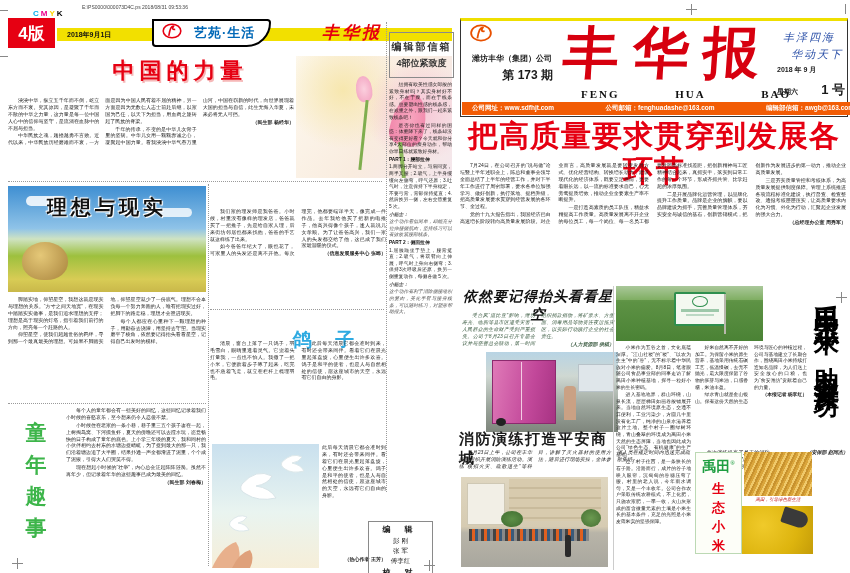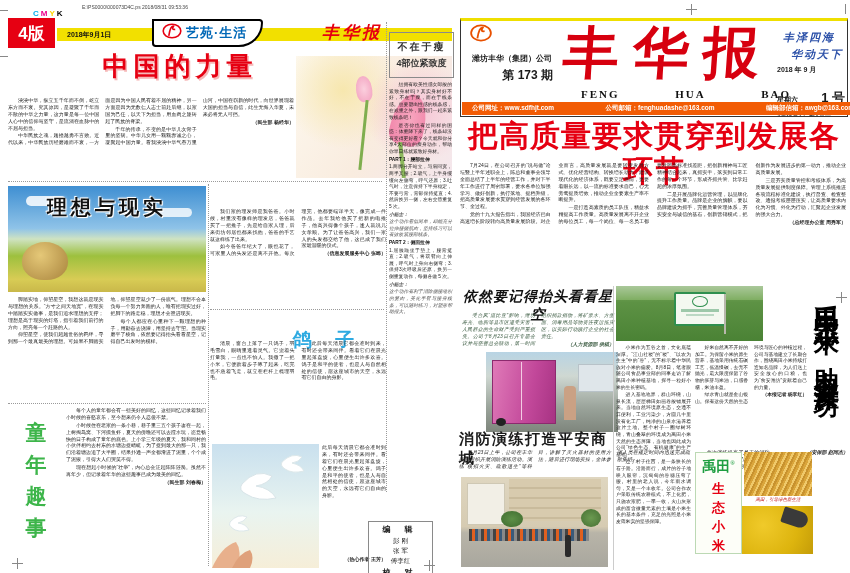--- a/index.html
+++ b/index.html
@@ -13,37 +13,37 @@
   .dotted-v{border-left:1px dotted #9a9a9a;width:0;}
   .cross{width:11px;height:11px;}
   .cross::before{content:"";position:absolute;left:0;top:5px;width:11px;height:1px;background:#888;}
   .cross::after{content:"";position:absolute;left:5px;top:0;width:1px;height:11px;background:#888;}
   .photo{overflow:hidden;}
   
   .page-badge{background:#e60012;color:#fff;font-weight:900;font-size:17px;
               display:flex;align-items:center;justify-content:center;}
   .yellow-bar{background:#f2e000;display:flex;align-items:center;font-size:7px;font-weight:bold;color:#111;}
   .section-pill{background:#fff;border:2px solid #000;border-radius:0 4px 26px 4px;
-                display:flex;align-items:center;gap:4px;padding:0 14px 0 8px;}
+                display:flex;align-items:center;gap:12px;padding:0 14px 0 8px;}
   .section-pill .label{color:#0068b7;font-weight:900;font-size:13px;letter-spacing:1px;}
   .paper-mini{color:#e60012;font-weight:900;font-style:italic;font-size:17px;letter-spacing:3px;
               font-family:"Liberation Serif",serif;}
   
   .title-red{color:#e60012;font-weight:900;letter-spacing:5px;text-align:center;
              text-shadow:1.5px 1.5px 0 #f6b8b8;}
   .title-callig{font-family:"Liberation Serif",serif;font-style:italic;font-weight:bold;color:#111;
                 text-align:center;}
   .vert-title{writing-mode:vertical-rl;text-orientation:upright;font-weight:900;}
   
   .masthead{border:1px solid #333;border-top:3px solid #efdf00;background:#fff;}
   .mast-title{color:#d7000f;font-weight:900;font-family:"Liberation Serif",serif;
               letter-spacing:14px;font-size:56px;line-height:1;transform:skewX(-4deg);}
   .pinyin{display:flex;justify-content:space-between;font-family:"Liberation Serif",serif;
           font-weight:bold;font-size:11px;letter-spacing:2px;color:#111;}
-  .slogan{color:#2b50a8;font-weight:700;font-style:italic;font-size:11px;letter-spacing:2px;
+  .slogan{color:#2b50a8;font-weight:400;font-style:italic;font-size:11px;letter-spacing:2px;
           font-family:"Liberation Serif",serif;line-height:1.5;}
   .orange-bar{background:#f25c05;color:#fff;font-size:6.5px;font-weight:bold;
               display:flex;align-items:center;justify-content:space-between;padding:0 10px;}
   .banner{color:#e60012;font-weight:900;font-size:30px;letter-spacing:1px;text-align:center;line-height:1.15;}
   .sidebar-box{border:1px solid #8a8a8a;display:flex;flex-direction:column;align-items:center;
                justify-content:center;color:#333;font-weight:bold;}
   .part-label{font-weight:900;color:#111;text-indent:0 !important;}
   .tip{color:#555;font-style:italic;}
   .staff{border:1px solid #8a8a8a;text-align:center;}
   .staff .role{font-weight:900;font-size:8px;letter-spacing:6px;margin:2px 0 1px;}
@@ -77,21 +77,21 @@
     <span>
       <svg width="20" height="16" viewBox="0 0 24 20">
           <ellipse cx="12" cy="10" rx="11" ry="8.5" fill="none" stroke="#e60012" stroke-width="2"></ellipse>
           <path d="M8 16 Q10 3 14 4 Q11 9 16 8" stroke="#e60012" stroke-width="2" fill="none"></path>
         </svg>
     </span>
     <span class="label">艺苑·生活</span>
   </div>
   <div class="abs paper-mini" style="left:322px;top:21px;">丰华报</div>
 
-  <div class="abs title-red" style="left:70px;top:49px;width:220px;font-size:26px;">中国的力量</div>
+  <div class="abs title-red" style="left:70px;top:56px;width:220px;font-size:22px;">中国的力量</div>
   <div class="abs body-text" style="left:8px;top:97px;width:286px;height:82px;column-count:3;column-gap:6px;">
     <p>泱泱中华，纵立五千年而不倒，屹立东方而不衰。究其原因，是凝聚了千年而不散的中华之力量，这力量是每一位中国人心中的信仰与坚守，是流淌在血脉中的不屈与担当。</p>
     <p>中华民族之魂，越挫越勇不言败。近代以来，中华民族历经磨难而不衰，一方面是因为中国人民有着不屈的精神，另一方面是因为无数仁人志士前赴后继，以家国为己任，以天下为担当，用血肉之躯铸起了民族的脊梁。</p>
     <p>千年的传承，不变的是中华儿女骨子里的坚韧。中华儿女用一颗颗赤诚之心，凝聚起中国力量。看我泱泱中华气吞万里山河，中国在崭新的时代，向世界展现着大国的担当与自信，此生无悔入华夏，未来必将无人可挡。</p>
     <p class="byline">（民生部 杨经华）</p>
   </div>
   <div class="abs photo" style="left:296px;top:56px;width:156px;height:122px;background:
       radial-gradient(circle at 78% 45%,#f6c4d6 0%,rgba(246,196,214,0) 38%),
       radial-gradient(circle at 30% 28%,#f7e7ae 0%,rgba(247,231,174,0) 42%),
       linear-gradient(120deg,#fdf8ee,#f9ecdf 55%,#f4e6ec);">
@@ -150,21 +150,21 @@
       <path d="M20 124 q8 -16 18 -18 q5 7 0 18z" fill="#dfa17b"></path>
     </svg>
   </div>
   <div class="abs body-text" style="left:322px;top:444px;width:64px;height:98px;">
     <p style="text-indent:0">此后每天清晨它都会准时到来，有时还会带来同伴。看着它们在晨光里起落盘旋，心里便生出许多欢喜。鸽子是和平的使者，也是人与自然相处的信使，愿这座城市的天空，永远有它们自由的身影。</p>
   </div>
   <div class="abs body-text byline" style="left:300px;top:556px;width:86px;">（热心作者 王芳）</div>
 
   <div class="abs dotted-v" style="left:386px;top:22px;height:470px;"></div>
   <div class="abs sidebar-box" style="left:389px;top:32px;width:63px;height:44px;">
-    <div style="font-size:10px;letter-spacing:2px;">不在于瘦</div>
+    <div style="font-size:10px;letter-spacing:2px;">编辑部信箱</div>
     <div style="font-size:9px;margin-top:3px;">4部位紧致度</div>
   </div>
   <div class="abs body-text" style="left:389px;top:82px;width:63px;height:408px;font-size:4.8px;">
     <p>想拥有欧美性感女郎般的紧致身材吗？其实身材好不好，不在于瘦，而在于线条感。想要塑出性感的线条感，在减重之外，跟我们一起来紧致线条吧！</p>
     <p>是否你也有过同样的困惑：体重降下来了，线条却没有变得更好看？今天就和你分享4大部位的瘦身动作，帮助你早日练就紧致好身材。</p>
     <p class="part-label">PART 1：腰部拉伸</p>
     <p style="text-indent:0">1.两脚分开站立，与肩同宽，两手叉腰；2.吸气，上半身缓缓向左侧弯，呼气还原；3.吐气时，注意保持下半身稳定，不要弓背，背部保持挺直；4.然后换另一侧，左右交替重复 5 次。</p>
     <p class="tip part-label">小贴士：</p>
     <p class="tip" style="text-indent:0">这个动作看似简单，却能充分拉伸腰侧肌肉，坚持练习可以有效收紧腰部线条。</p>
     <p class="part-label">PART 2：侧面拉伸</p>
@@ -196,21 +196,21 @@
       <span>FENG</span>
       <span>HUA</span>
       <span>BAO</span>
     </div>
     <div class="abs slogan" style="left:322px;top:8px;width:62px;">
       <div>丰泽四海</div>
       <div style="padding-left:8px;">华动天下</div>
     </div>
     <div class="abs" style="left:316px;top:44px;width:68px;font-size:7px;font-weight:bold;">
       <div>2018 年 9 月</div>
-      <div style="display:flex;justify-content:space-between;align-items:baseline;margin-top:14px;">
+      <div style="display:flex;justify-content:space-between;align-items:baseline;margin-top:6px;">
         <span>星期六</span>
         <span style="font-size:13px;font-weight:900;">1 号</span>
       </div>
       <div style="font-size:6px;margin-top:2px;">农历戊戌年七月廿二</div>
     </div>
     <div class="abs orange-bar" style="left:1px;bottom:1px;width:382px;height:13px;">
       <span>公司网址：www.sdfhjt.com</span>
       <span>公司邮箱：fenghuadashe@163.com</span>
       <span>编辑部信箱：awgb@163.com</span>
     </div>

